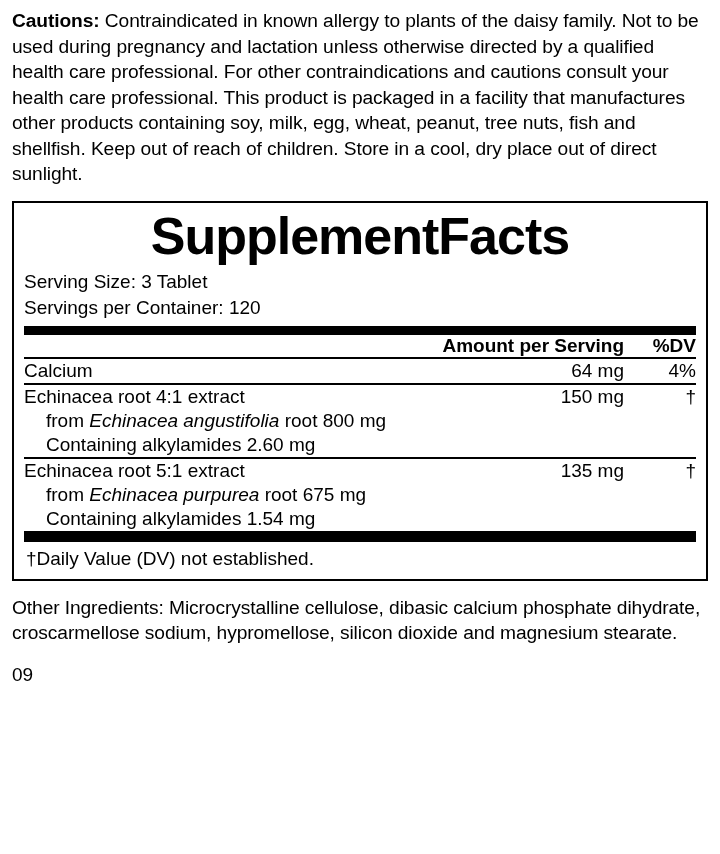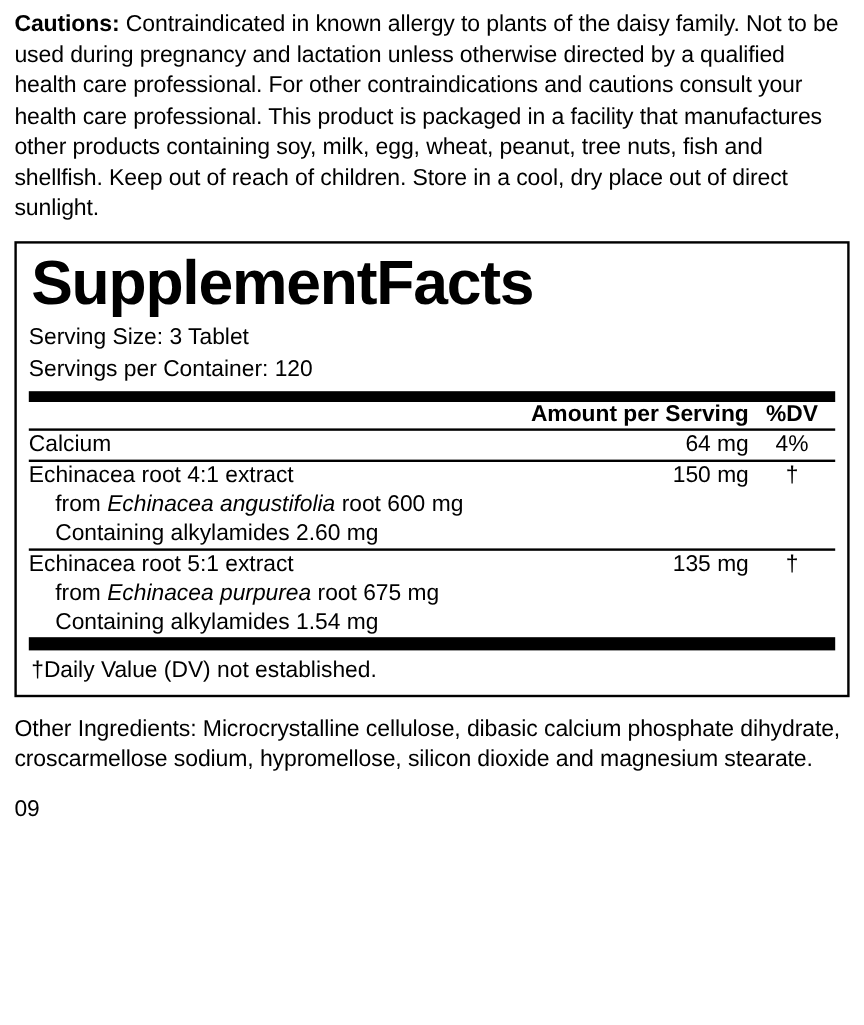--- a/index.html
+++ b/index.html
@@ -36,21 +36,21 @@
 
   
   .sf-panel {
     border: 2.5px solid #000;
     box-sizing: border-box;
     padding: 6px 10px 8px 10px;
     margin: 0;
   }
   .sf-title {
     display: flex;
-    justify-content: flex-start;
+    justify-content: center;
     align-items: baseline;
     font-size: 52px;
     font-weight: bold;
     line-height: 1.04;
     letter-spacing: -1px;
     padding: 0 2px 2px 2px;
   }
   .sf-serving {
     font-size: 19px;
     line-height: 25px;
@@ -77,21 +77,21 @@
     width: 100%;
     border-collapse: collapse;
     font-size: 19px;
   }
   table.sf-table td {
     padding: 0;
     vertical-align: baseline;
   }
   .col-name   { text-align: left; }
   .col-amount { text-align: right; white-space: nowrap; padding-right: 2px;}
-  .col-dv     { text-align: center; width: 72px; white-space: nowrap; }
+  .col-dv     { text-align: right; width: 72px; white-space: nowrap; }
 
   .hdr-row td {
     font-weight: bold;
     font-size: 19px;
     padding: 3px 0 4px 0;
   }
 
   .nutrient-row td {
     padding: 5px 0 6px 0;
     line-height: 24px;
@@ -164,21 +164,21 @@
     </tbody>
       </table>
 
     <div class="rule-thin"></div>
 
     <table class="sf-table">
       <tbody>
           <tr class="nutrient-row">
         <td class="col-name">
           <span>Echinacea root 4:1 extract</span>
-          <span class="sub-line"><span>from </span><em>Echinacea angustifolia</em><span> root 600 mg</span></span>
+          <span class="sub-line"><span>from </span><em>Echinacea angustifolia</em><span> root 800 mg</span></span>
           <span class="sub-line"><span>Containing alkylamides 2.60 mg</span></span>
         </td>
         <td class="col-amount">150 mg</td>
         <td class="col-dv">†</td>
       </tr>
     </tbody>
       </table>
 
     <div class="rule-thin"></div>
 

